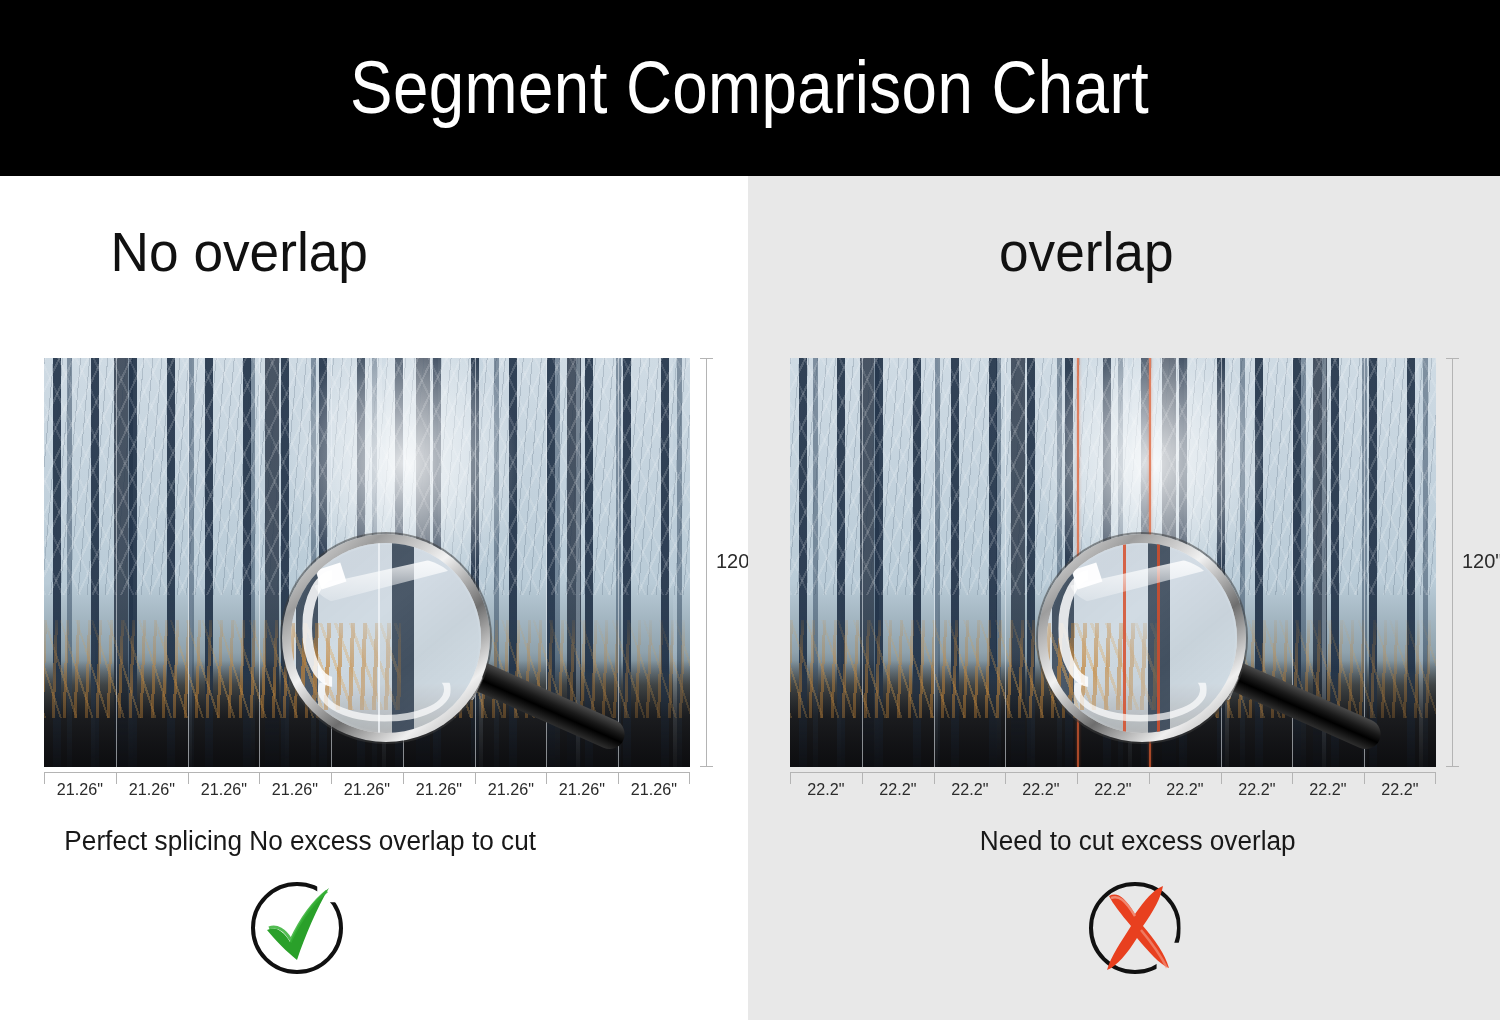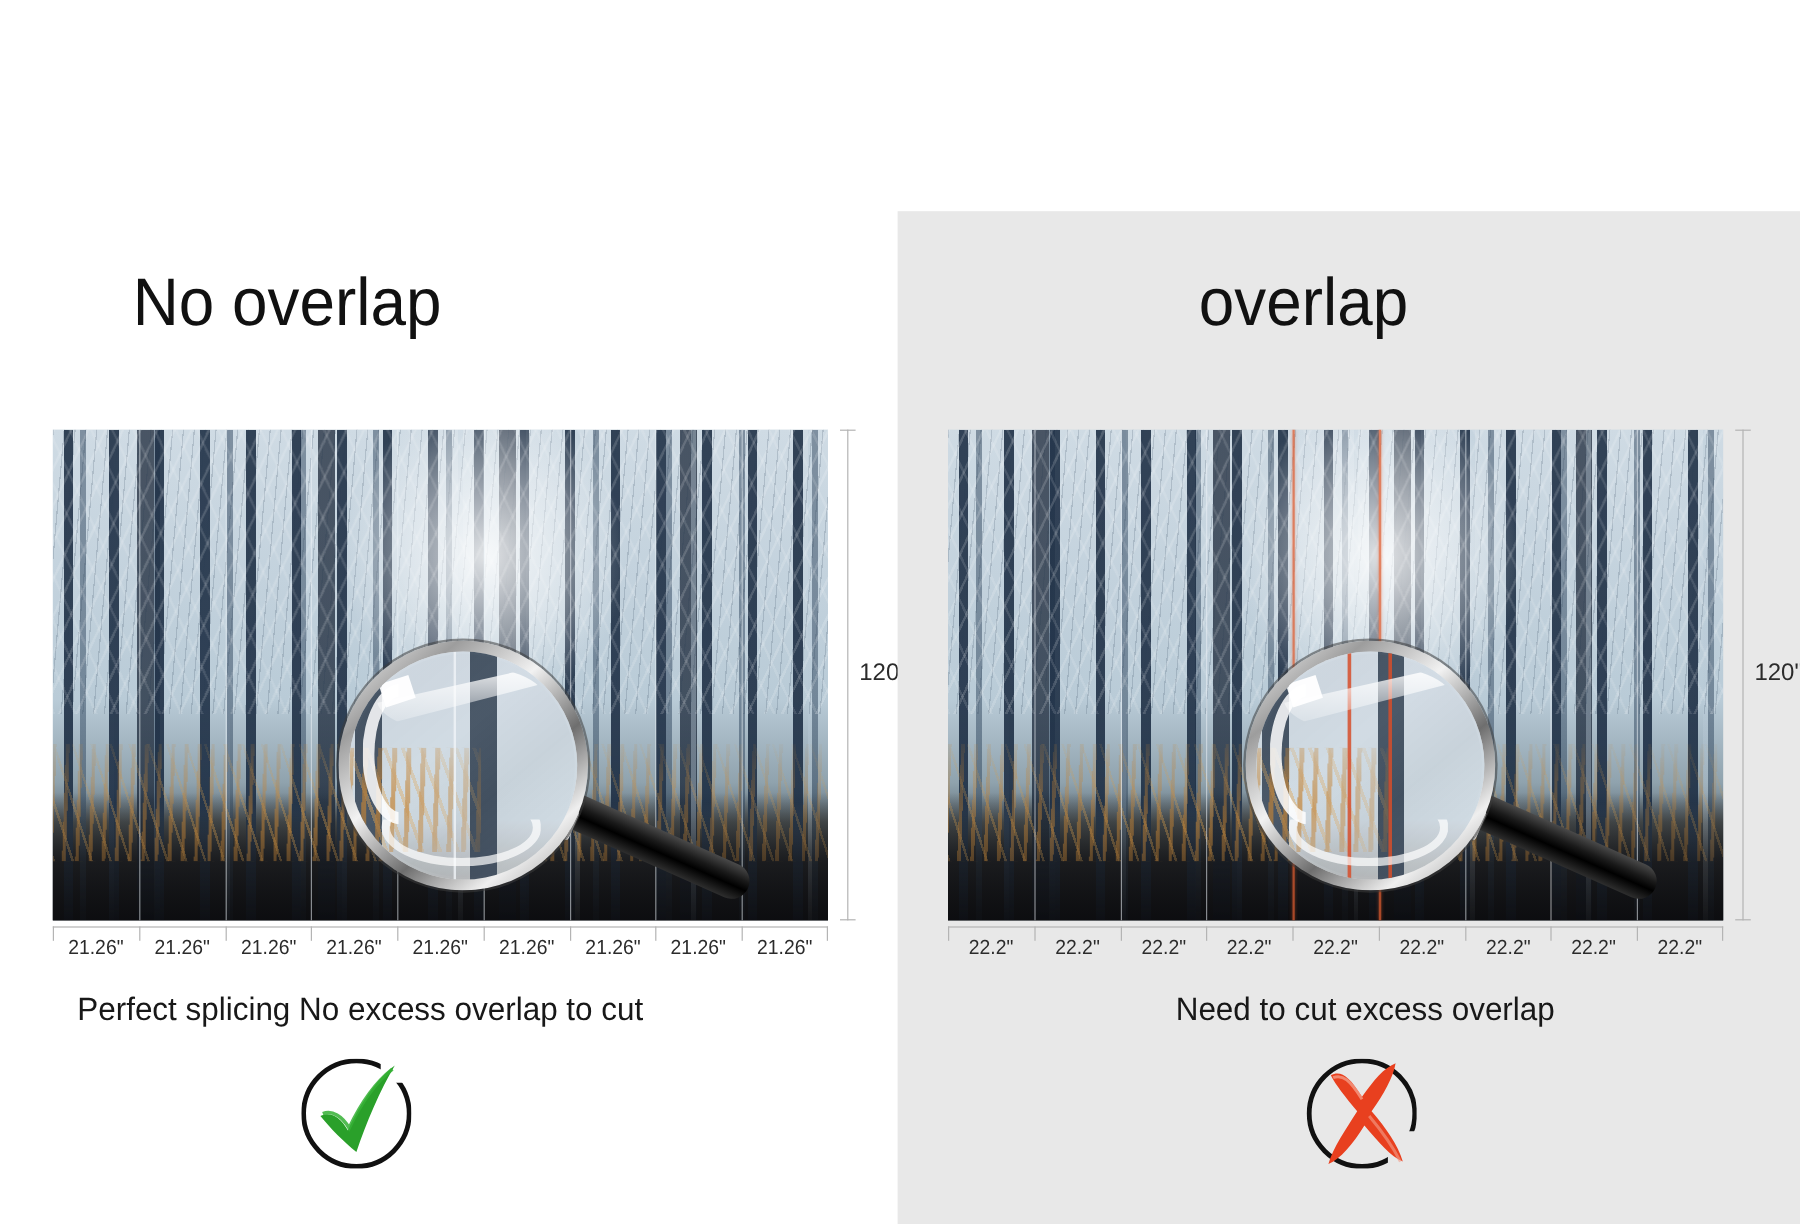--- a/index.html
+++ b/index.html
@@ -292,20 +292,23 @@
   .cross {
     position: absolute; left: 8px; top: 4px;
     width: 94px; height: 96px;
   }
 </style>
 </head>
 <body>
 
 <div id="root">
 
+  <div class="title-band">
+    <div class="title-text">Segment Comparison Chart</div>
+  </div>
 
   <div class="panel panel-left">
 
     <div class="panel-heading">No overlap</div>
 
     <div class="mural-wrap">
       <div class="mural">
         <div class="trees"></div>
         <div class="canopy"></div>
         <div class="glow"></div>

